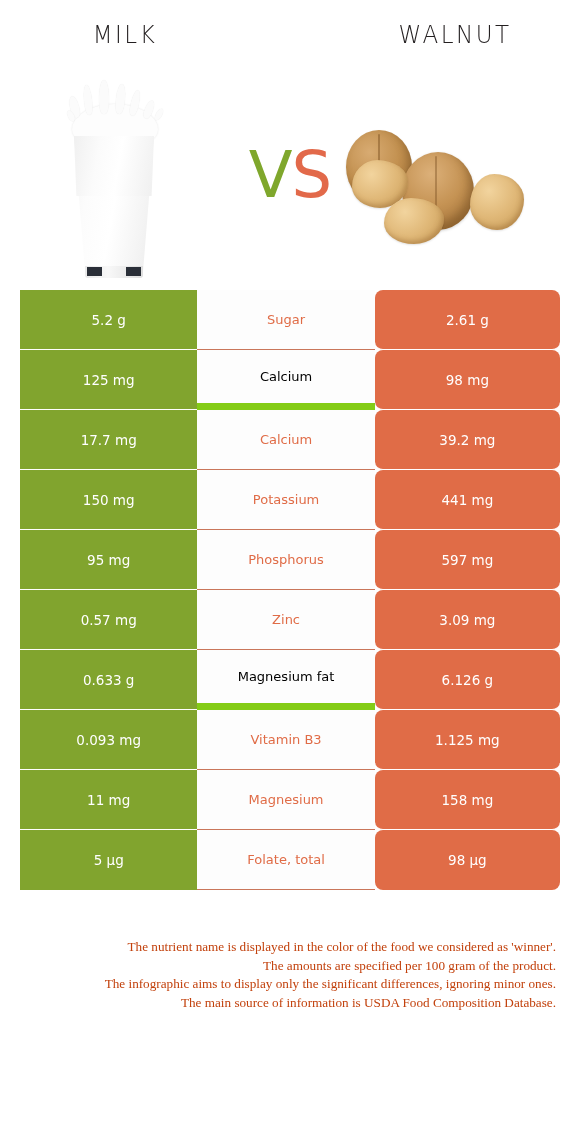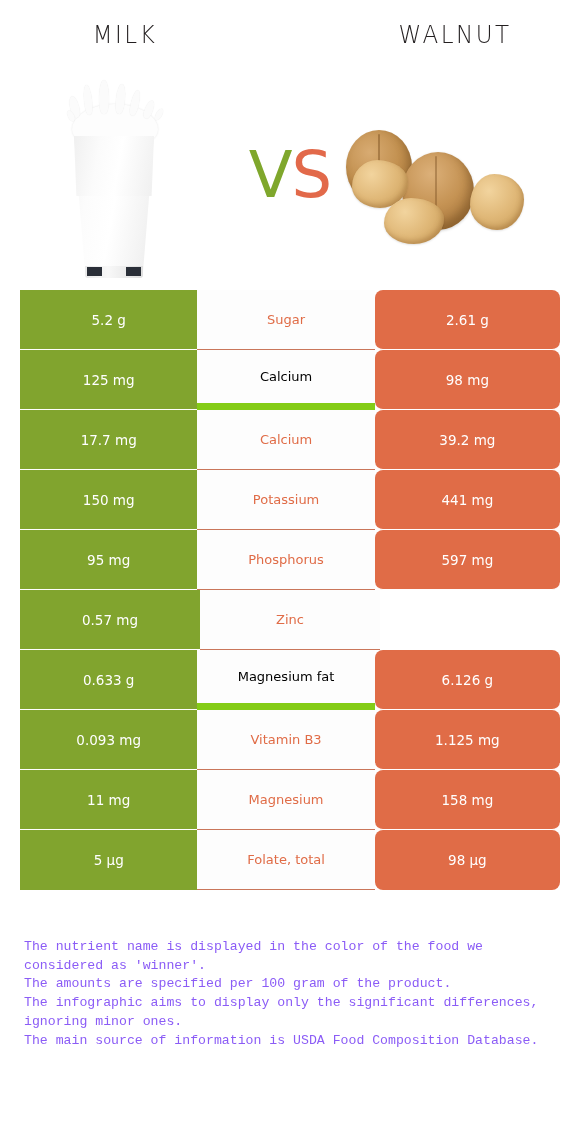--- a/index.html
+++ b/index.html
@@ -221,25 +221,25 @@
   .row:last-child .cell.right-val { border-bottom: none; }
 
   .cell.name.win-green { color: #000000; border-bottom: 7px solid #84cc16; }
   .cell.name.win-orange { color: #e06c47; border-bottom: 1px solid #c9765a; }
   .row:first-child .cell.name.win-green  { border-top: none; }
   .row:first-child .cell.name.win-orange { border-top: none; }
 
   
   .footer {
     margin: 48px 24px 0;
-    text-align: left;
+    text-align: right;
     font-size: 13.2px;
     line-height: 1.42;
-    color: #8b5cf6;
-    font-family: Liberation Mono, monospace;
+    color: #c2410c;
+    font-family: Liberation Serif, serif;
   }
   .footer p { margin: 0; }
 </style>
 </head>
 <body>
 
 <div class="header">
   <div class="food-title left">MILK</div>
   <div class="food-title right">WALNUT</div>
 </div>
@@ -297,20 +297,21 @@
       <div class="cell right-val">441 mg</div>
     </div>
     <div class="row">
       <div class="cell left-val">95 mg</div>
       <div class="cell name win-orange">Phosphorus</div>
       <div class="cell right-val">597 mg</div>
     </div>
     <div class="row">
       <div class="cell left-val">0.57 mg</div>
       <div class="cell name win-orange">Zinc</div>
+      <div class="cell right-val">3.09 mg</div>
     </div>
     <div class="row">
       <div class="cell left-val">0.633 g</div>
       <div class="cell name win-green">Magnesium fat</div>
       <div class="cell right-val">6.126 g</div>
     </div>
     <div class="row">
       <div class="cell left-val">0.093 mg</div>
       <div class="cell name win-orange">Vitamin B3</div>
       <div class="cell right-val">1.125 mg</div>

